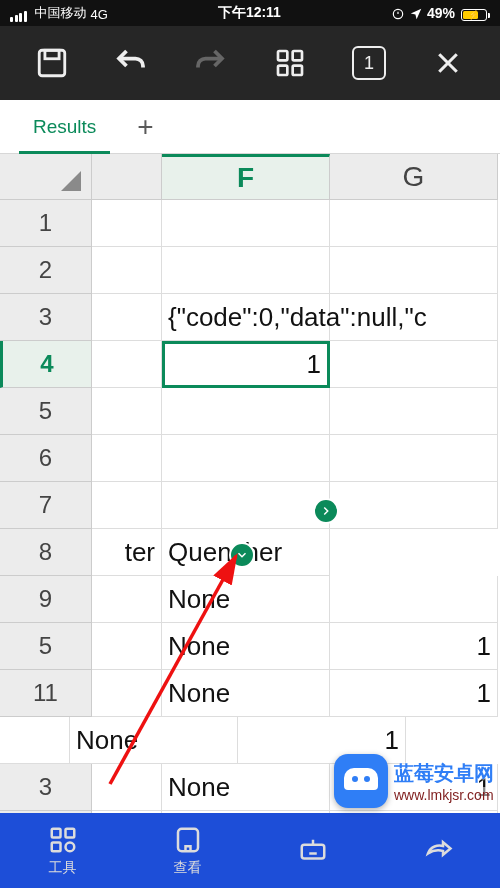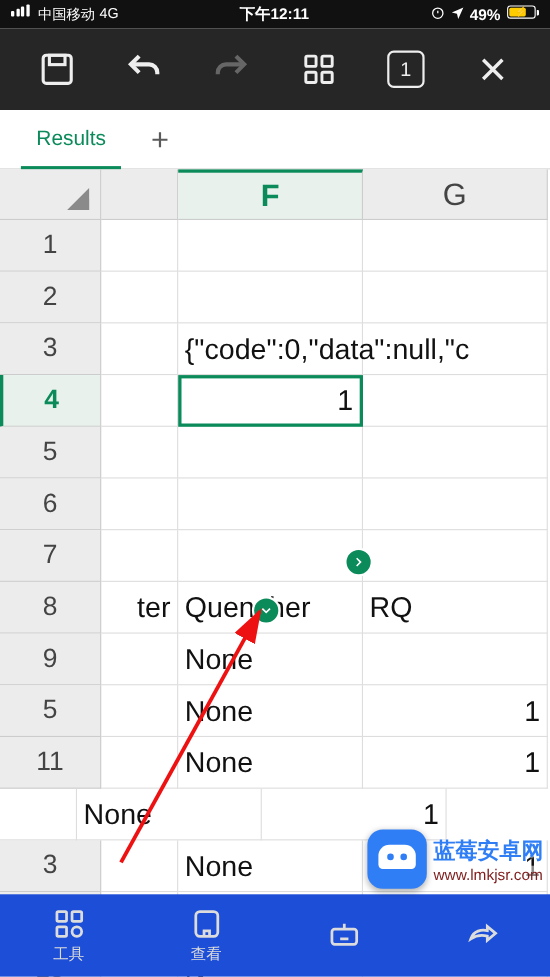--- a/index.html
+++ b/index.html
@@ -1,21 +1,21 @@
 <!DOCTYPE html>
 <html><head>
 <meta charset="utf-8">
 <style>
 * { box-sizing: border-box; margin: 0; padding: 0; }
 html, body { width: 500px; height: 888px; overflow: hidden; font-family: -apple-system, "Helvetica Neue", Arial, sans-serif; }
 body { background: #fff; position: relative; }
 
 
 .status-bar { height: 26px; background: #111; color: #fff; display: flex; align-items: center; justify-content: space-between; padding: 0 10px; font-size: 14px; font-weight: 600; }
-.status-left, .status-right { display: flex; align-items: flex-start; gap: 4px; }
+.status-left, .status-right { display: flex; align-items: flex-end; gap: 4px; }
 .status-center { font-weight: 600; }
 .signal { display: flex; align-items: flex-end; gap: 1.5px; margin-right: 4px; }
 .signal span { width: 3px; background: #fff; border-radius: 1px; }
 .signal span:nth-child(1){height:5px} .signal span:nth-child(2){height:7px} .signal span:nth-child(3){height:9px} .signal span:nth-child(4){height:11px}
 .carrier { font-size: 13px; font-weight: 500; }
 .battery { display: inline-flex; align-items: center; }
 .battery-body { width: 26px; height: 12px; border: 1px solid #fff; border-radius: 3px; position: relative; margin-left: 2px; }
 .battery-fill { position: absolute; left: 1px; top: 1px; bottom: 1px; width: 62%; background: #fc0; border-radius: 1.5px; }
 .battery-cap { width: 2px; height: 5px; background: #fff; margin-left: 1px; border-radius: 0 1px 1px 0; }
 .charge { position:absolute; left:50%; top:50%; transform:translate(-50%,-50%); font-size:9px; color:#000;}
@@ -202,21 +202,20 @@
       <div class="row">
         <div class="row-head">7</div>
         <div class="cell E right"></div>
         <div class="cell"></div>
         <div class="cell"></div>
       </div>
       <div class="row">
         <div class="row-head">8</div>
         <div class="cell E right">ter</div>
         <div class="cell">Quencher</div>
-        <div class="cell">RQ</div>
       </div>
       <div class="row">
         <div class="row-head">9</div>
         <div class="cell E right"></div>
         <div class="cell">None</div>
         <div class="cell"></div>
       </div>
       <div class="row">
         <div class="row-head">5</div>
         <div class="cell E right"></div>

